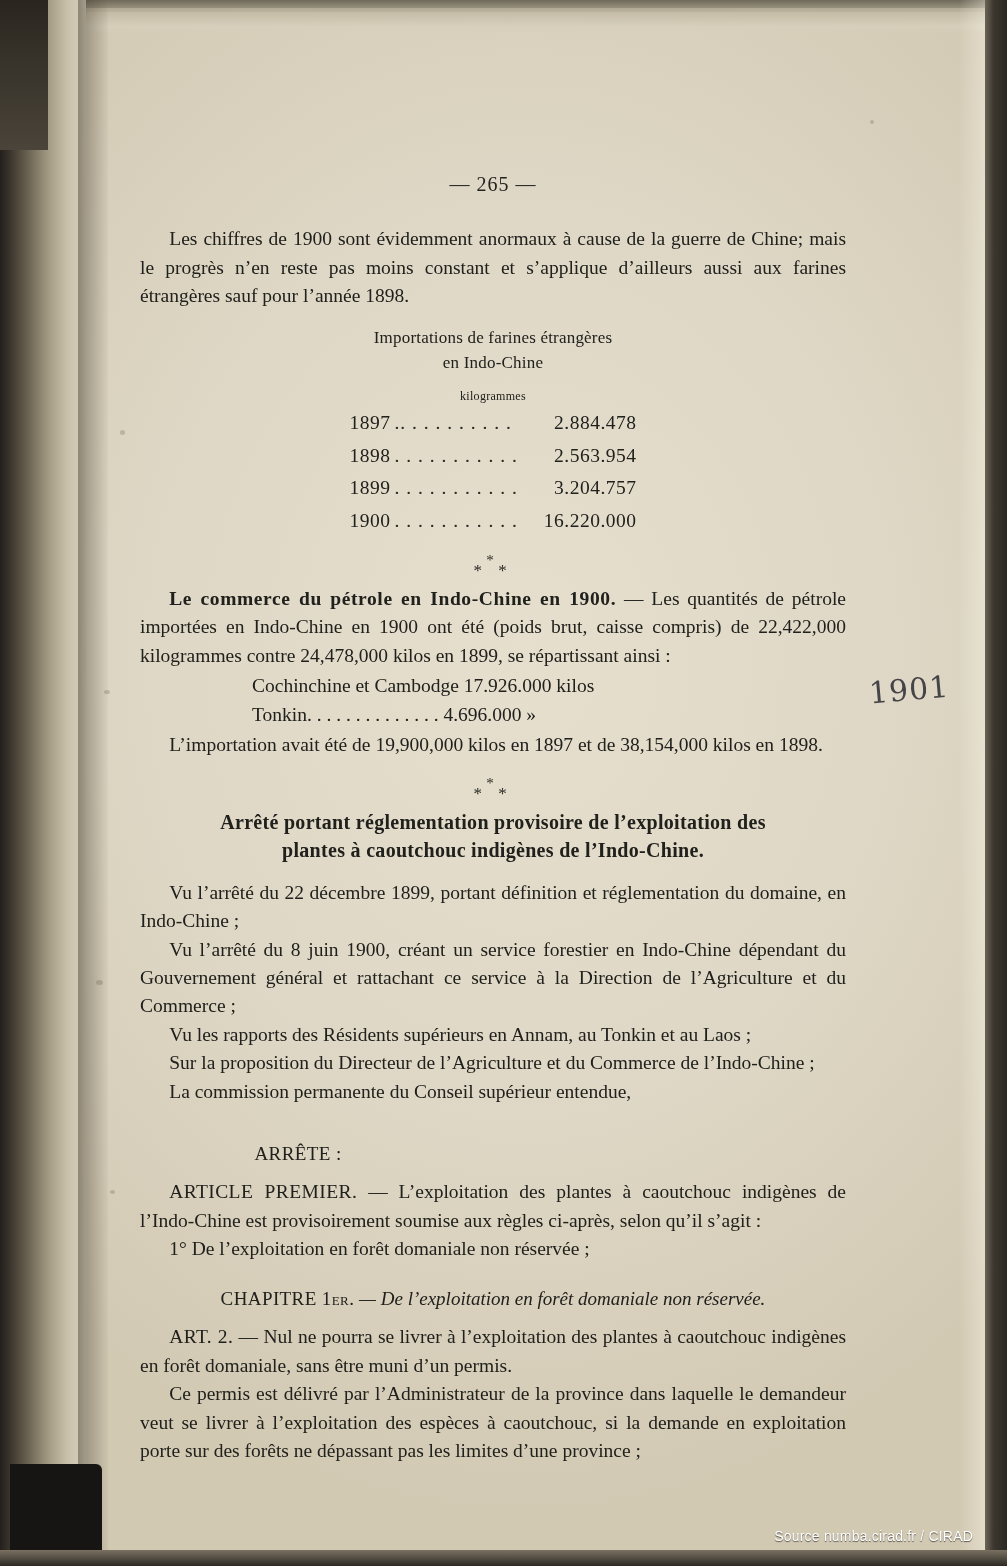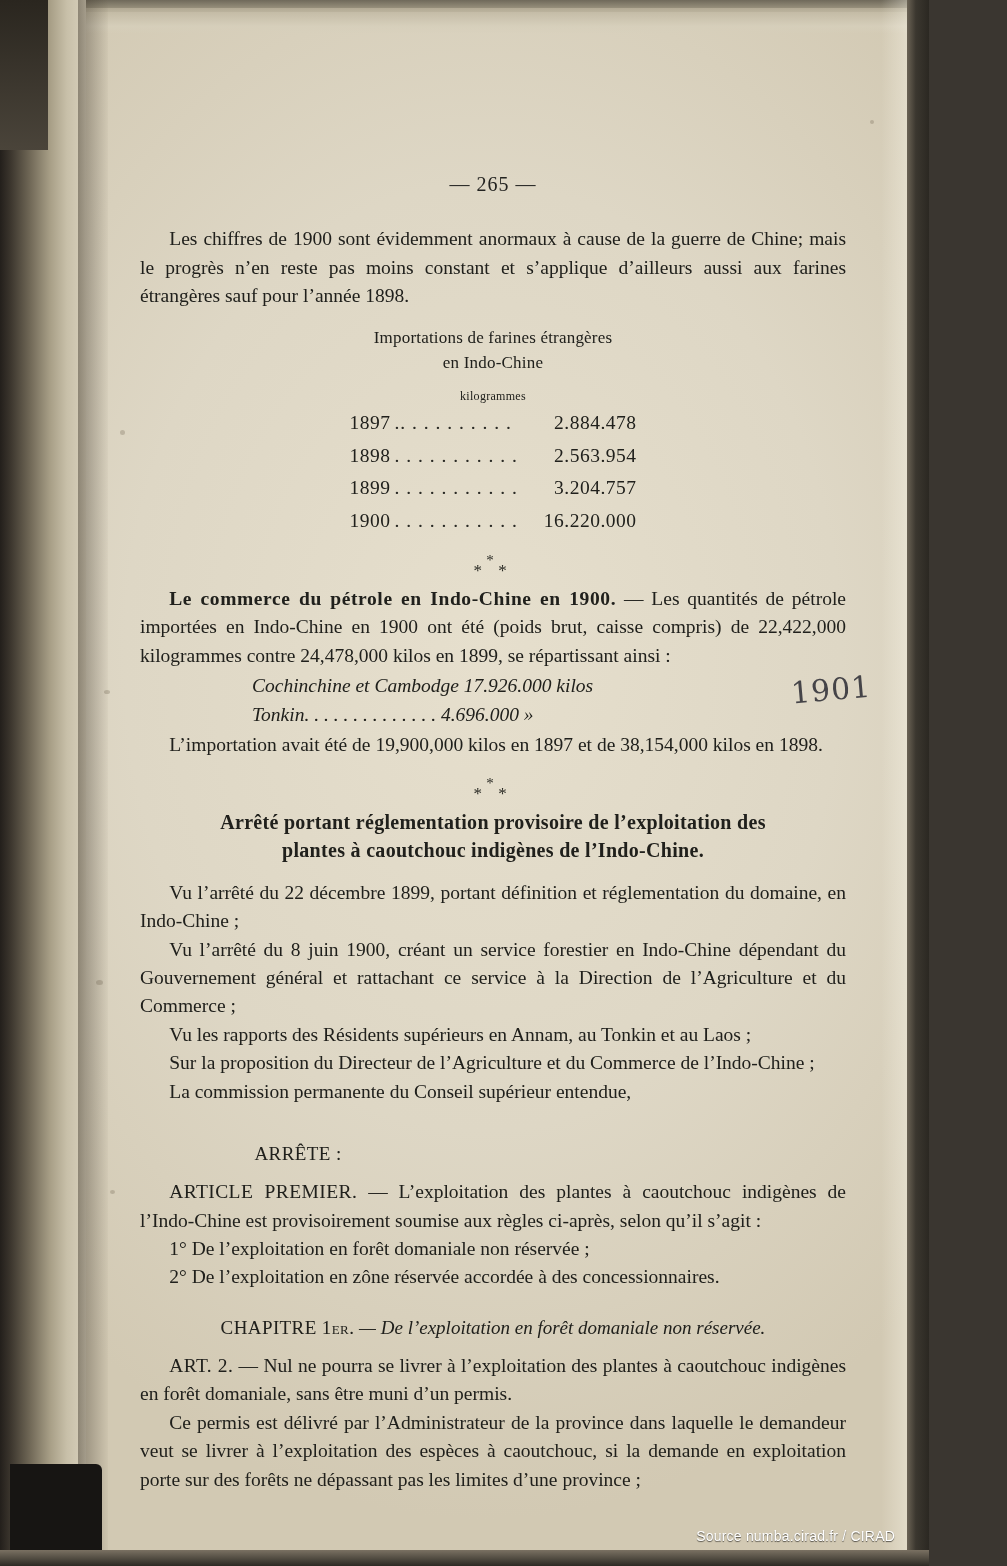--- a/index.html
+++ b/index.html
@@ -10,21 +10,21 @@
   body {
     width: 1007px;
     height: 1566px;
     overflow: hidden;
     font-family: "Liberation Serif", serif;
   }
 
   
   #scan {
     position: relative;
-    width: 929px;
+    width: 1007px;
     height: 1566px;
     background: #ddd6c4;
     background-image:
       radial-gradient(ellipse 70% 55% at 52% 42%, #e6dfcd 0%, #ded7c5 55%, #d2c9b3 100%);
     overflow: hidden;
   }
 
   
   .bed {
     position: absolute;
@@ -170,21 +170,20 @@
     font-weight: bold;
     text-align: center;
     margin: 4px 0 14px 0;
     line-height: 1.42;
     letter-spacing: .3px;
   }
   .centered-line {
     text-align: left;
     margin-left: 112px;
     text-indent: 0;
-    font-style: italic;
   }
   .arrete {
     margin: 34px 0 10px 86px;
     letter-spacing: 1px;
     font-size: 19px;
   }
   .smallcaps {
     font-variant: small-caps;
     letter-spacing: .4px;
   }
@@ -308,21 +307,20 @@
     <p>Vu les rapports des Résidents supérieurs en Annam, au Tonkin et au Laos ;</p>
     <p>Sur la proposition du Directeur de l’Agriculture et du Commerce de l’Indo-Chine ;</p>
     <p>La commission permanente du Conseil supérieur entendue,</p>
 
     <p class="arrete smallcaps">ARRÊTE :</p>
 
     <p>
       <span class="smallcaps">ARTICLE PREMIER.</span><span> — L’exploitation des plantes à caoutchouc indigènes de l’Indo-Chine est provisoirement soumise aux règles ci-après, selon qu’il s’agit :</span>
     </p>
     <p>1° De l’exploitation en forêt domaniale non réservée ;</p>
-    <p>2° De l’exploitation en zône réservée accordée à des concessionnaires.</p>
 
     <p class="chapitre">
       <span class="smallcaps">CHAPITRE 1er.</span><i> — De l’exploitation en forêt domaniale non réservée.</i>
     </p>
 
     <p>
       <span class="smallcaps">ART. 2.</span><span> — Nul ne pourra se livrer à l’exploitation des plantes à caoutchouc indigènes en forêt domaniale, sans être muni d’un permis.</span>
     </p>
     <p>Ce permis est délivré par l’Administrateur de la province dans laquelle le demandeur veut se livrer à l’exploitation des espèces à caoutchouc, si la demande en exploitation porte sur des forêts ne dépassant pas les limites d’une province ;</p>
 

